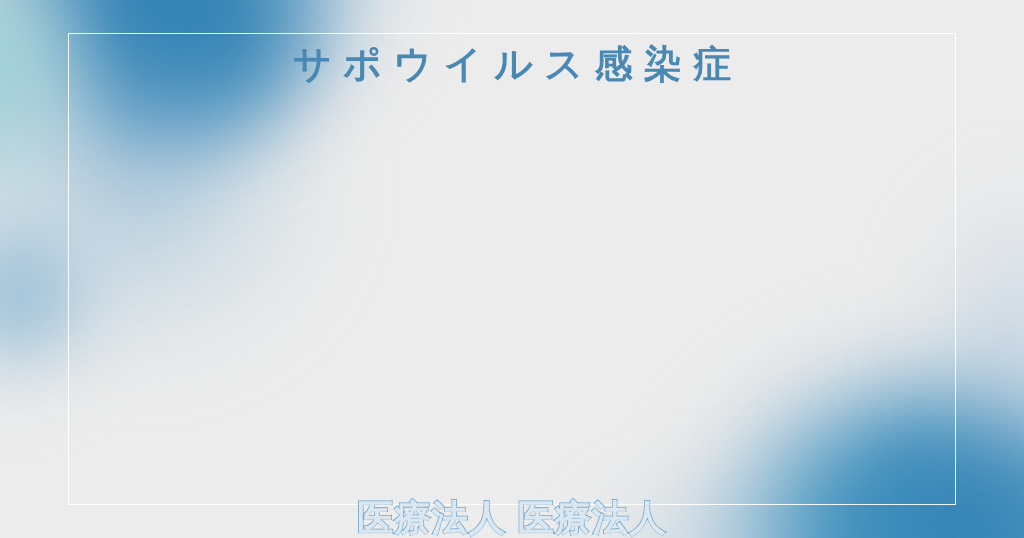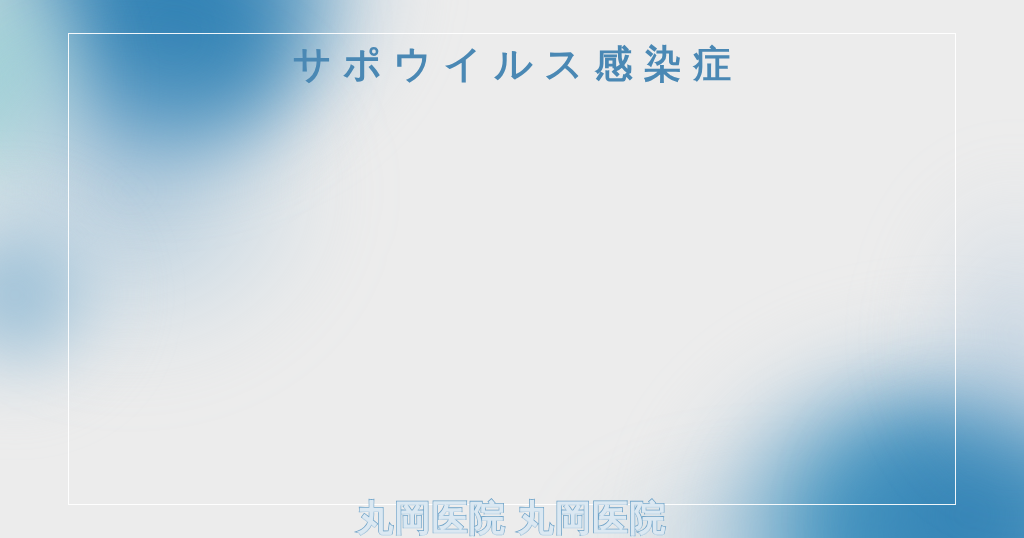--- a/index.html
+++ b/index.html
@@ -225,16 +225,16 @@
     <div class="blob blob-br-teal"></div>
     <div class="blob blob-br-blue"></div>
     <div class="blob blob-br-core"></div>
     <div class="blob blob-right-edge"></div>
   </div>
 
   <div id="frame"></div>
 
   <div id="content">
     <h1 id="title">サポウイルス感染症</h1>
-    <div id="subtitle">丸岡医院 丸岡医院</div>
+    <div id="subtitle">医療法人 医療法人</div>
   </div>
 
 </div>
 
 </body></html>

